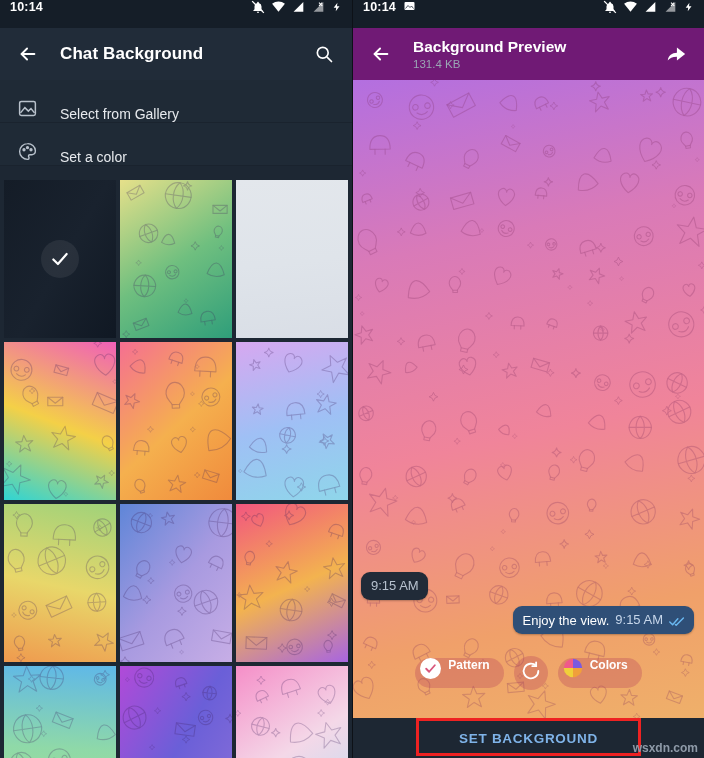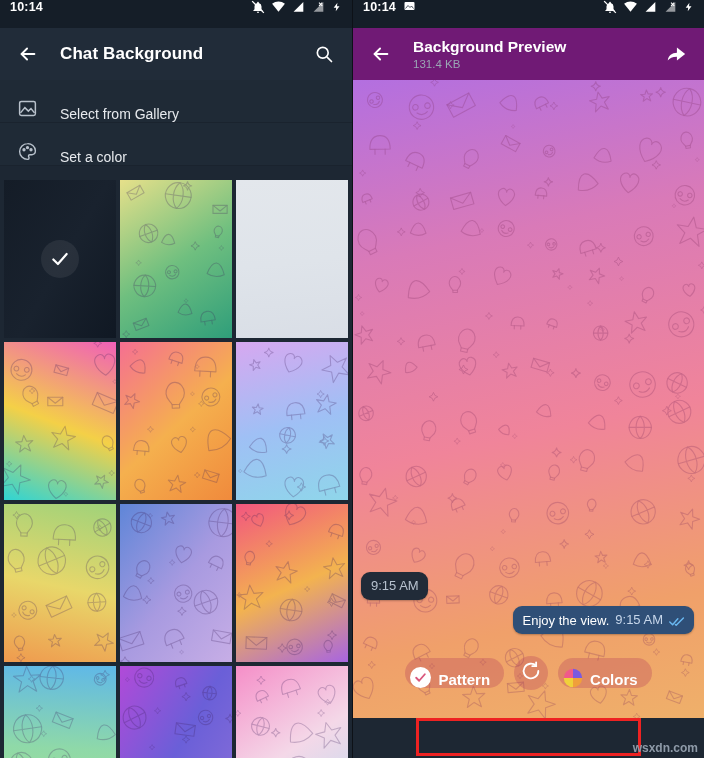--- a/index.html
+++ b/index.html
@@ -81,22 +81,22 @@
   }
   .bubble.out { background:#2f4f77; }
   .bubble .btime { font-size:13px; color:#b7c2cf; white-space:nowrap; padding-bottom:1px; }
   .bubble.out .btime { color:#c6d6ea; }
   .ticks { display:inline-flex; padding-bottom:1px; }
 
   
   .controls { position:absolute; left:0; right:0; bottom:28px; display:flex; align-items:center; justify-content:center; gap:10px; }
   .chip {
     height:30px; border-radius:15px; background:rgba(180,60,90,0.30);
-    display:flex; align-items:flex-end; gap:7px; padding:0 14px 0 5px; color:#fff;
-    font-size:15px; font-weight:bold;
+    display:flex; align-items:flex-start; gap:7px; padding:0 14px 0 5px; color:#fff;
+    font-size:12px; font-weight:bold;
   }
   .chip-round {
     width:34px; height:34px; border-radius:50%; background:rgba(180,60,90,0.30);
     display:flex; align-items:center; justify-content:center;
   }
   .chip-check {
     width:21px; height:21px; border-radius:50%; background:#fff;
     display:flex; align-items:center; justify-content:center;
   }
   .chip-colors-icon { width:20px; height:20px; position:relative; }
@@ -1601,16 +1601,19 @@
                 <path d="M12 12 L23 12 A11 11 0 0 1 12 23 Z" fill="#f0a03a"></path>
                 <path d="M12 12 L12 23 A11 11 0 0 1 1 12 Z" fill="#f0d03a"></path>
                 <path d="M12 12 L1 12 A11 11 0 0 1 12 1 Z" fill="#f05a8a"></path>
               </svg>
           </span>
           <span>Colors</span>
         </div>
       </div>
     </div>
 
+    <div class="setbar">
+      <span class="setbar-btn">SET BACKGROUND</span>
+    </div>
     <div class="red-box"></div>
     <div class="watermark">wsxdn.com</div>
   </div>
 </div>
 
 </body></html>

